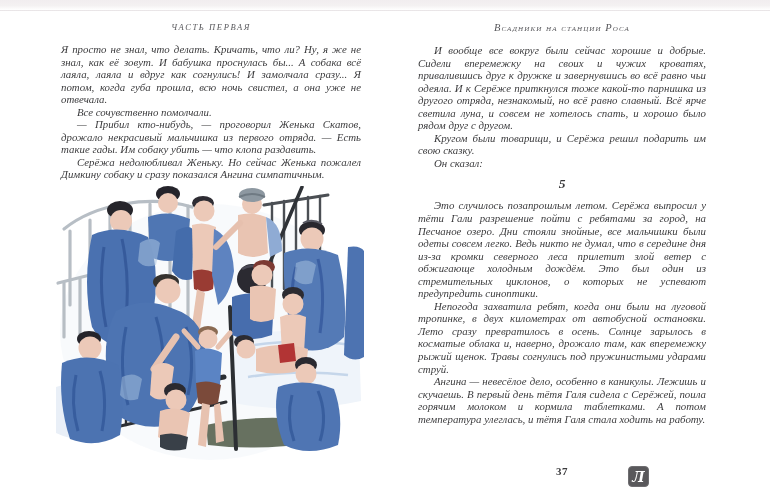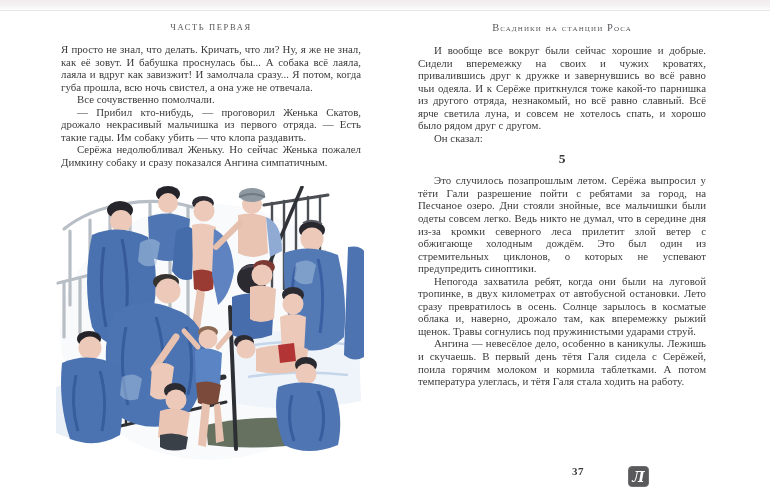--- a/index.html
+++ b/index.html
@@ -5,21 +5,21 @@
   html,body{margin:0;padding:0;background:#ffffff;}
   #screenshot{
     position:relative;width:770px;height:501px;background:#ffffff;
     overflow:hidden;font-family:"Liberation Serif",serif;color:#3b3b3d;
   }
   .top-strip{
     position:absolute;left:0;top:0;width:770px;height:10px;
     background:linear-gradient(#f1edef 0%,#f4f1f2 55%,#ffffff 100%);
     border-bottom:1px solid rgba(0,0,0,0.03);
   }
-  .page{position:absolute;top:0;height:501px;}
+  .page{position:absolute;top:0;height:501px;font-style:italic;}
   .page-left{left:0;width:385px;}
   .page-right{left:385px;width:385px;}
   .text-col{position:absolute;}
   .page-left .text-col{left:61px;top:22px;width:300px;}
   .page-right .text-col{left:33px;top:22px;width:288px;}
   .running-head{
     text-align:center;color:#57575b;margin:0 0 11px 0;
     font-size:8.5px;letter-spacing:1.6px;white-space:nowrap;
   }
   .running-head.caps{text-transform:uppercase;}
@@ -28,42 +28,42 @@
     margin:0;font-size:10.85px;line-height:12.55px;text-align:justify;
     text-indent:16px;hyphens:auto;-webkit-hyphens:auto;
   }
   p.para.noindent{text-indent:0;}
   .chapter-number{
     text-align:center;font-weight:bold;font-size:13.5px;color:#39393b;
     margin:7px 0 7px 0;
   }
   .illustration-wrap{position:absolute;left:56px;top:186px;width:308px;height:280px;}
   .folio{
-    position:absolute;left:434px;top:465px;width:288px;text-align:center;
+    position:absolute;left:418px;top:465px;width:288px;text-align:center;
     font-weight:bold;font-size:11px;letter-spacing:0.5px;color:#3b3b3d;
   }
   .watermark{
     position:absolute;left:628px;top:466px;width:21px;height:21px;
     background:#59585b;border:1px solid #6e6d70;border-radius:4px;
     display:flex;align-items:center;justify-content:center;
     color:#ffffff;font-family:"DejaVu Serif",serif;
     font-style:italic;font-weight:bold;font-size:14px;line-height:1;
     box-sizing:border-box;
   }
 </style>
 </head>
 <body>
 
 <div id="screenshot">
   <div class="top-strip"></div>
 
   <div class="page page-left">
     <div class="text-col">
       <div class="running-head caps">ЧАСТЬ ПЕРВАЯ</div>
-      <p class="para noindent">Я просто не знал, что делать. Кричать, что ли? Ну, я же не знал, как её зовут. И бабушка проснулась бы... А собака всё лаяла, лаяла и вдруг как завизжит! И замолчала сразу... Я потом, когда губа прошла, всю ночь свистел, а она уже не отвечала.</p>
+      <p class="para noindent">Я просто не знал, что делать. Кричать, что ли? Ну, я же не знал, как её зовут. И бабушка проснулась бы... А собака всё лаяла, лаяла и вдруг как согнулись! И замолчала сразу... Я потом, когда губа прошла, всю ночь свистел, а она уже не отвечала.</p>
       <p class="para">Все сочувственно помолчали.</p>
       <p class="para">— Прибил кто-нибудь, — проговорил Женька Скатов, дрожало некрасивый мальчишка из первого отряда. — Есть такие гады. Им собаку убить — что клопа раздавить.</p>
       <p class="para">Серёжа недолюбливал Женьку. Но сейчас Женька пожалел Димкину собаку и сразу показался Ангина симпатичным.</p>
     </div>
 
     <div class="illustration-wrap">
       <svg width="308" height="280" viewBox="0 0 308 278" xmlns="http://www.w3.org/2000/svg">
 
         <ellipse cx="154" cy="145" rx="150" ry="128" fill="#e8eef6" opacity="0.30"></ellipse>
 
@@ -192,20 +192,21 @@
         <path d="M240 76 Q 252 70 260 78 L256 96 Q 246 100 238 92 Z" fill="#a9c3e0" opacity="0.5"></path>
         <path d="M66 190 Q 78 184 86 192 L82 212 Q 70 216 64 208 Z" fill="#a9c3e0" opacity="0.5"></path>
       </svg>
     </div>
   </div>
 
   <div class="page page-right">
     <div class="text-col">
       <div class="running-head smallcaps">Всадники на станции Роса</div>
       <p class="para">И вообще все вокруг были сейчас хорошие и добрые. Сидели вперемежку на своих и чужих кроватях, привалившись друг к дружке и завернувшись во всё равно чьи одеяла. И к Серёже приткнулся тоже какой-то парнишка из другого отряда, незнакомый, но всё равно славный. Всё ярче светила луна, и совсем не хотелось спать, и хорошо было рядом друг с другом.</p>
+      <p class="para">Кругом были товарищи, и Серёжа решил подарить им свою сказку.</p>
       <p class="para">Он сказал:</p>
       <div class="chapter-number">5</div>
       <p class="para">Это случилось позапрошлым летом. Серёжа выпросил у тёти Гали разрешение пойти с ребятами за город, на Песчаное озеро. Дни стояли знойные, все мальчишки были одеты совсем легко. Ведь никто не думал, что в середине дня из-за кромки северного леса прилетит злой ветер с обжигающе холодным дождём. Это был один из стремительных циклонов, о которых не успевают предупредить синоптики.</p>
       <p class="para">Непогода захватила ребят, когда они были на луговой тропинке, в двух километрах от автобусной остановки. Лето сразу превратилось в осень. Солнце зарылось в косматые облака и, наверно, дрожало там, как вперемежку рыжий щенок. Травы согнулись под пружинистыми ударами струй.</p>
       <p class="para">Ангина — невесёлое дело, особенно в каникулы. Лежишь и скучаешь. В первый день тётя Галя сидела с Серёжей, поила горячим молоком и кормила таблетками. А потом температура улеглась, и тётя Галя стала ходить на работу.</p>
     </div>
   </div>
 
   <div class="folio">37</div>
 

